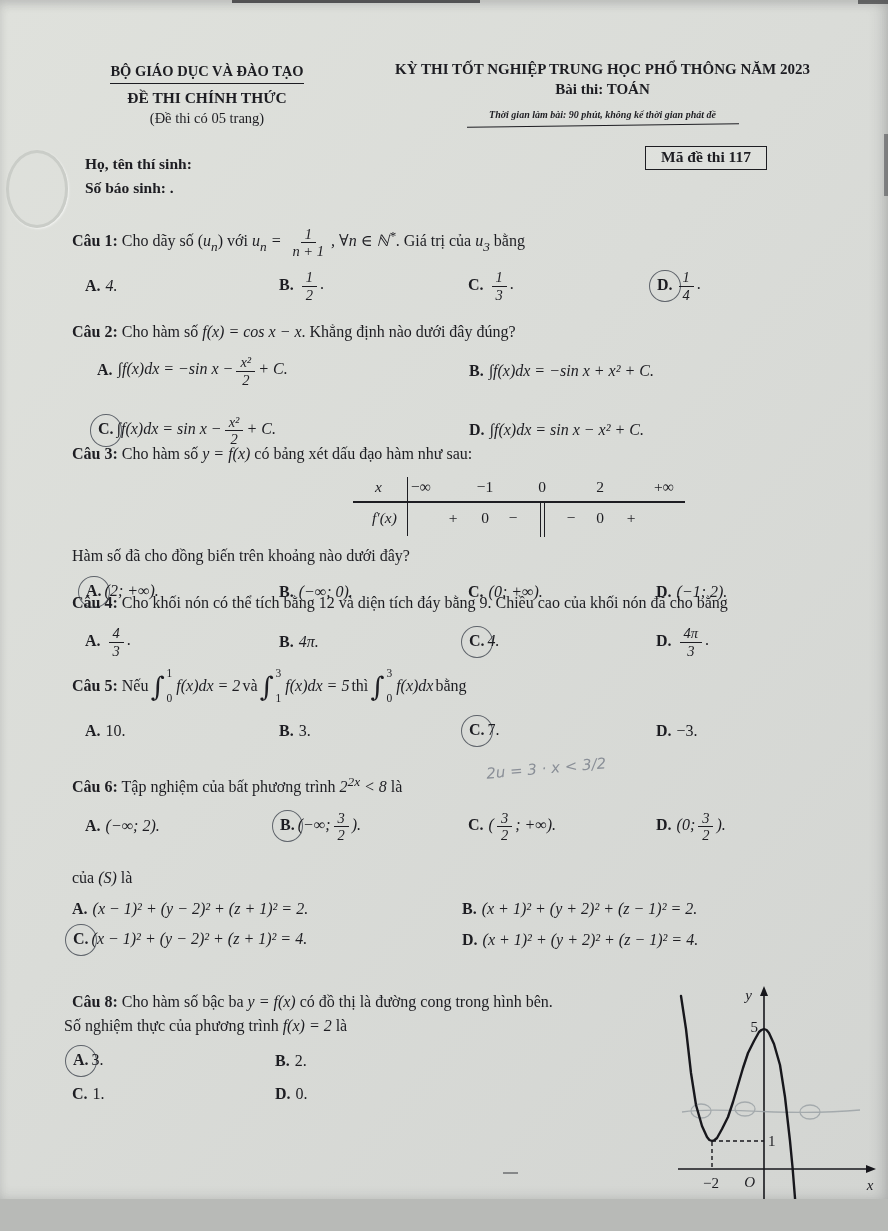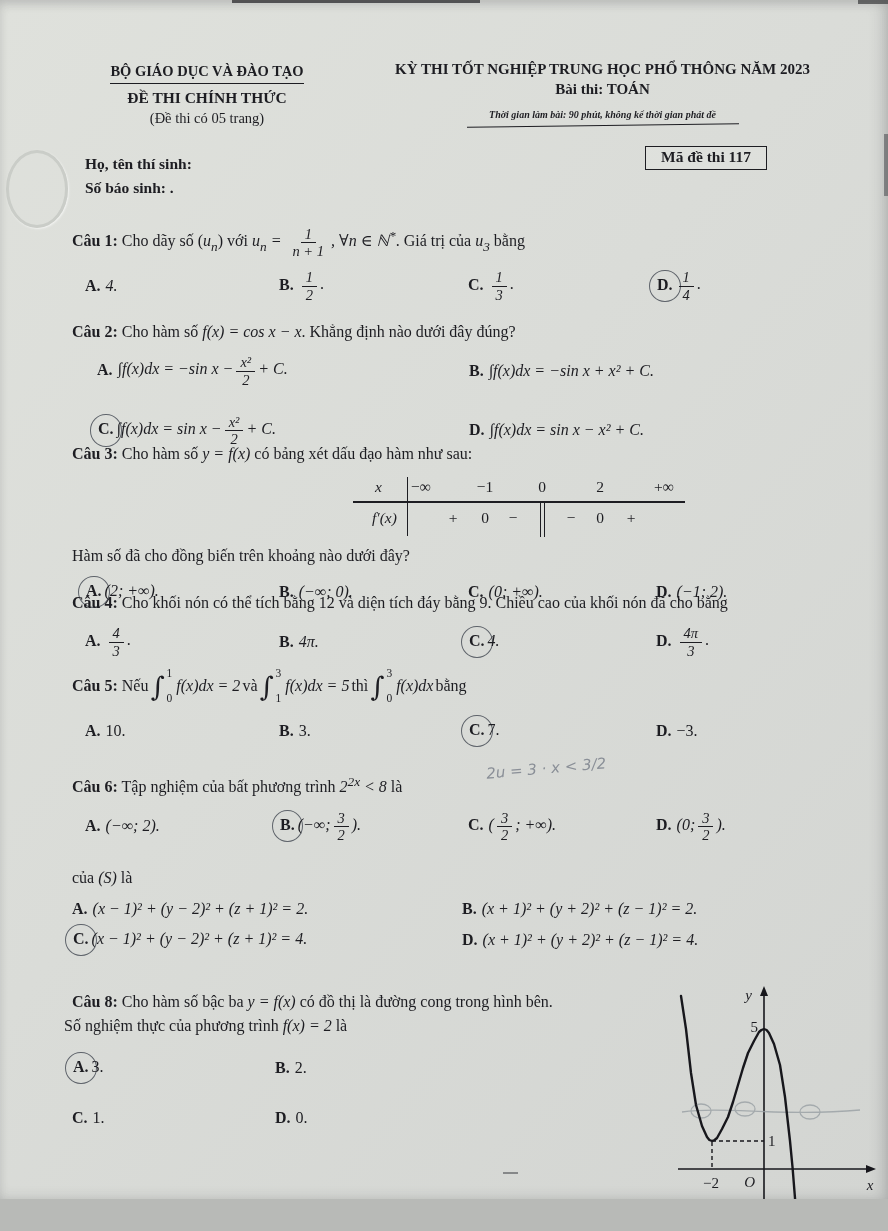--- a/index.html
+++ b/index.html
@@ -28,21 +28,21 @@
     font-weight:bold;font-size:15.5px;background:rgba(255,255,255,.12);}
   .cand{position:absolute;left:85px;font-weight:bold;font-size:15.5px;}
   
   .q{position:absolute;left:72px;right:34px;font-size:16px;line-height:1.52;}
   .qlabel{font-weight:bold;}
   .m{font-style:italic;}
   .opts{display:grid;align-items:center;}
   .opts4{grid-template-columns:194px 189px 188px 1fr;padding-left:13px;margin-top:10px;}
   .opts2{grid-template-columns:372px 1fr;padding-left:25px;row-gap:26px;margin-top:10px;}
   .opts2b{grid-template-columns:390px 1fr;row-gap:5px;margin-top:7px;}
-  .opts2n{grid-template-columns:203px 1fr;row-gap:25px;margin-top:16px;width:440px;}
+  .opts2n{grid-template-columns:203px 1fr;row-gap:8px;margin-top:9px;width:440px;}
   .opt{white-space:nowrap;}
   .ltr{font-weight:bold;margin-right:5px;display:inline-block;}
   .circ{border:1.7px solid #5f646b;border-radius:50%;padding:2px 7px 4px;margin:-3px -5px -3px -7px;}
   .frac{display:inline-flex;flex-direction:column;align-items:center;font-style:italic;
     line-height:1.12;vertical-align:middle;margin:0 3px;font-size:14.5px;}
   .fn{padding:0 4px;border-bottom:1.3px solid currentColor;}
   .fd{padding:0 4px;}
   .intg{display:inline-flex;align-items:center;vertical-align:middle;margin:0 2px;}
   .isym{font-size:27px;line-height:1;font-family:"DejaVu Serif",serif;}
   .ilims{display:inline-flex;flex-direction:column;justify-content:space-between;height:36px;

